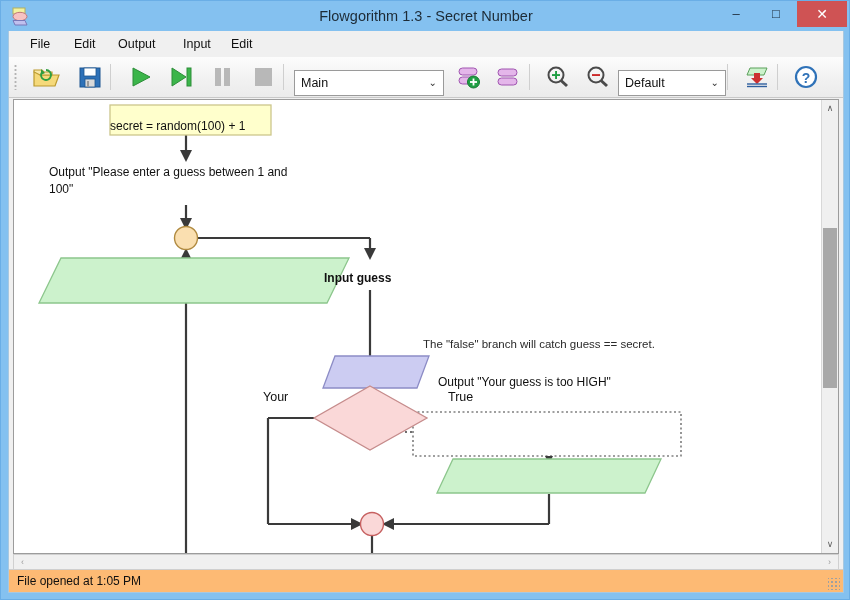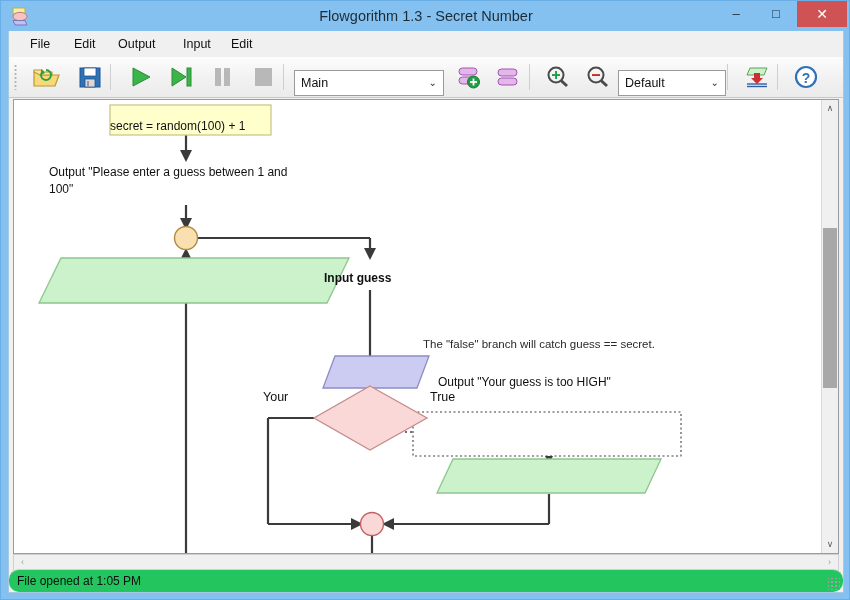--- a/index.html
+++ b/index.html
@@ -172,23 +172,22 @@
     width: 17px; height: 15px;
     line-height: 15px; text-align: center;
     font-size: 9px; color: #9a9a9a;
     cursor: default;
   }
 
   
   #statusbar {
     position: absolute; left: 0; bottom: 0;
     width: 834px; height: 22px;
-    background: #22c55e;
+    background: #fdba74;
     border-top: 1px solid #cfcfcf;
-    border-radius: 10px;
   }
   #status-text {
     position: absolute; left: 8px; top: 0;
     height: 22px; line-height: 22px;
     font-size: 12px; color: #101010;
     white-space: nowrap;
   }
   #resize-grip {
     position: absolute; right: 3px; bottom: 2px;
     width: 12px; height: 12px;
@@ -440,21 +439,21 @@
 
       <div class="fc-label" style="left:35px; top:64px; width:290px; line-height:17px;">Output "Please enter a guess between 1 and</div>
       <div class="fc-label" style="left:35px; top:81px; width:290px; line-height:17px;">100"</div>
 
       <div class="fc-label" style="left:310px; top:162px; width:104px; line-height:32px;font-weight:bold;">Input guess</div>
 
 
       <div class="fc-label" style="left:424px; top:265px; width:223px; line-height:34px;">Output "Your guess is too HIGH"</div>
 
       <div class="branch-label" style="left:249px; top:290px;">Your</div>
-      <div class="branch-label" style="left:416px; top:290px;">True</div>
+      <div class="branch-label" style="left:434px; top:290px;">True</div>
 
       <div class="fc-note" style="left:409px; top:237px;">The "false" branch will catch guess == secret.</div>
 
       <div class="sb-v">
         <div class="sb-arrow" style="top:0">∧</div>
         <div class="sb-thumb-v" style="top:128px; height:160px;"></div>
         <div class="sb-arrow" style="bottom:0">∨</div>
       </div>
     </div>
 

